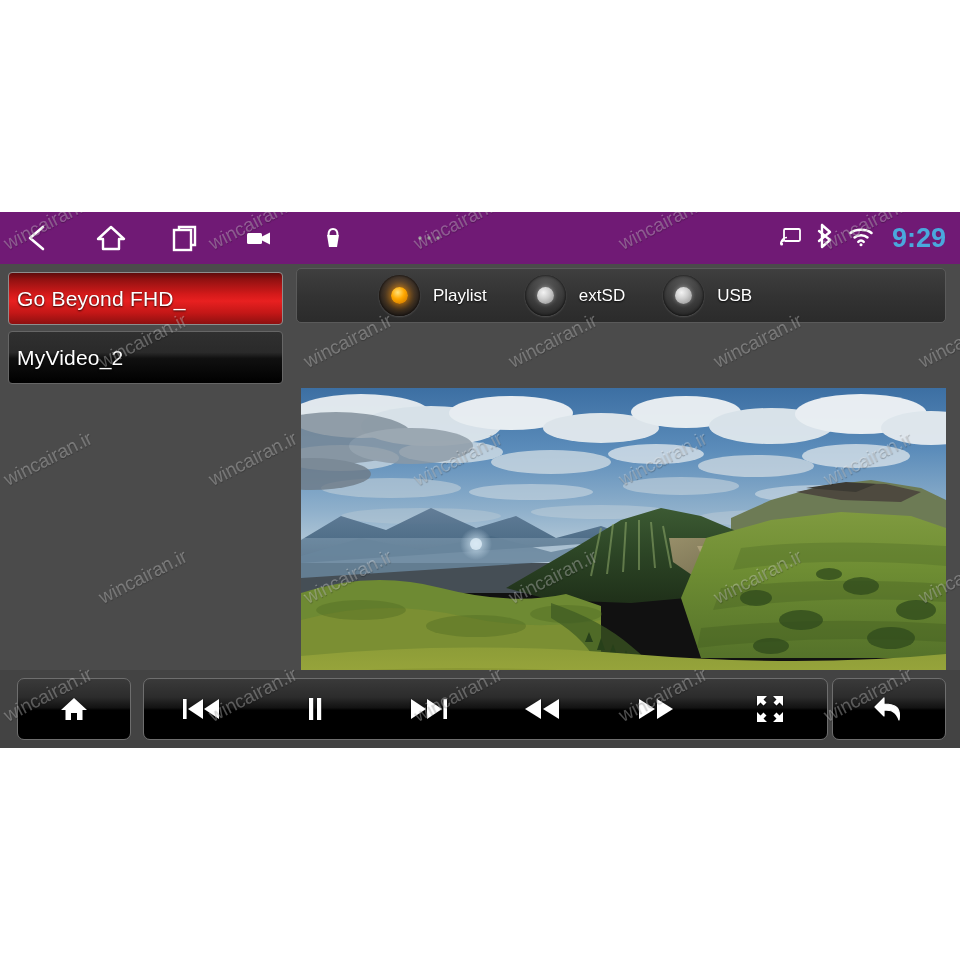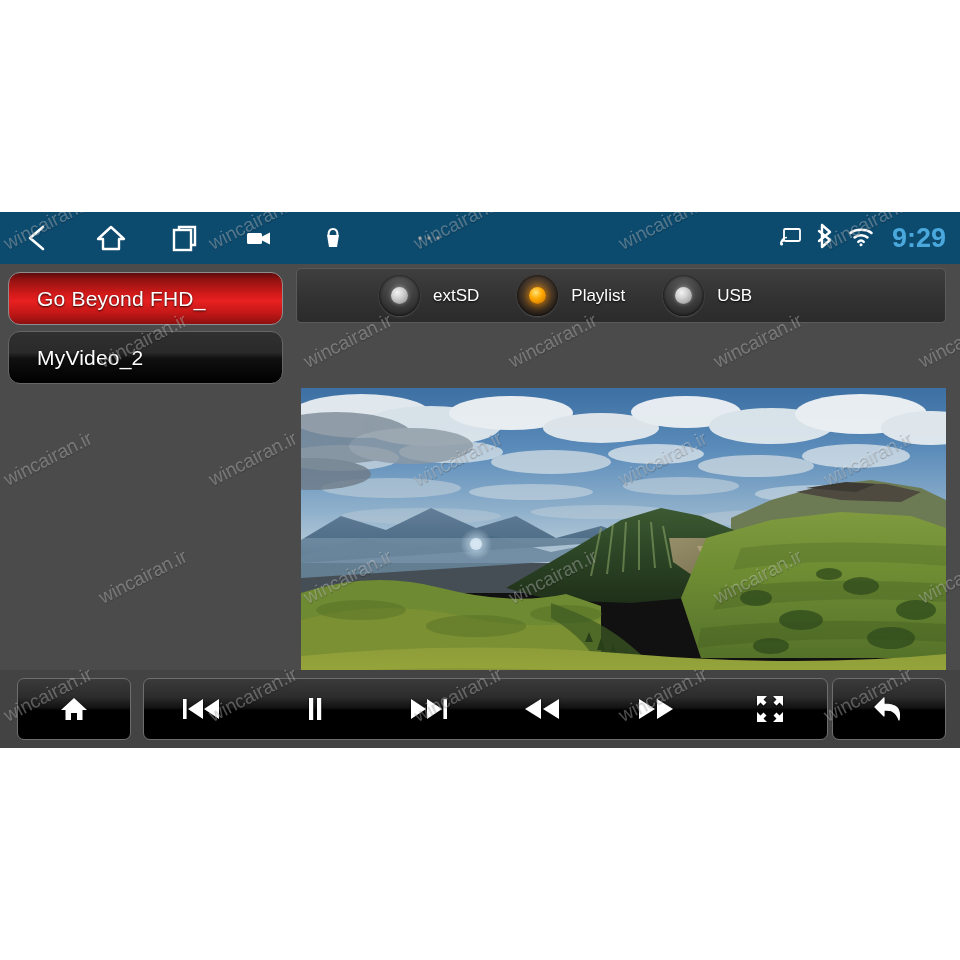--- a/index.html
+++ b/index.html
@@ -25,21 +25,21 @@
     width: 960px; height: 536px;
     background: #000;
     overflow: hidden;
   }
 
   
   #statusbar {
     position: absolute;
     left: 0; top: 0;
     width: 960px; height: 52px;
-    background: #0c4a6e;
+    background: #701a75;
     display: flex;
     align-items: center;
   }
   .navgroup { display: flex; align-items: center; }
   .navbtn {
     width: 74px; height: 52px;
     display: flex; align-items: center; justify-content: center;
   }
   .navbtn svg { display: block; }
 
@@ -68,25 +68,25 @@
   
   #playlist {
     position: absolute;
     left: 0; top: 0;
     width: 291px; height: 410px;
     background: #4b4b4b;
     padding: 8px 8px 0 8px;
   }
   .pl-item {
     height: 53px;
-    border-radius: 12px;
+    border-radius: 4px;
     border: 1px solid #6a6a6a;
     display: flex;
     align-items: center;
-    padding-left: 28px;
+    padding-left: 8px;
     color: #fff;
     font-size: 21px;
     margin-bottom: 6px;
     text-shadow: 0 1px 2px rgba(0,0,0,.85);
     letter-spacing: .2px;
   }
   .pl-item.active {
     background: linear-gradient(to bottom,
         #5e0b0b 0%, #8f1111 12%, #d41a1a 42%, #e82020 55%,
         #c41717 78%, #8d1010 100%);
@@ -310,31 +310,31 @@
           <span>Go Beyond FHD_</span>
         </div>
         <div class="pl-item idle">
           <span>MyVideo_2</span>
         </div>
       </div>
 
       <div id="sourcebar">
 
         <div class="src">
+          <span class="knob on">
+              <span class="led"></span>
+            </span>
+          <span class="src-label">Playlist</span>
+        </div>
+
+        <div class="src">
           <span class="knob">
               <span class="led"></span>
             </span>
           <span class="src-label">extSD</span>
-        </div>
-
-        <div class="src">
-          <span class="knob on">
-              <span class="led"></span>
-            </span>
-          <span class="src-label">Playlist</span>
         </div>
 
         <div class="src">
           <span class="knob">
               <span class="led"></span>
             </span>
           <span class="src-label">USB</span>
         </div>
 
       </div>

